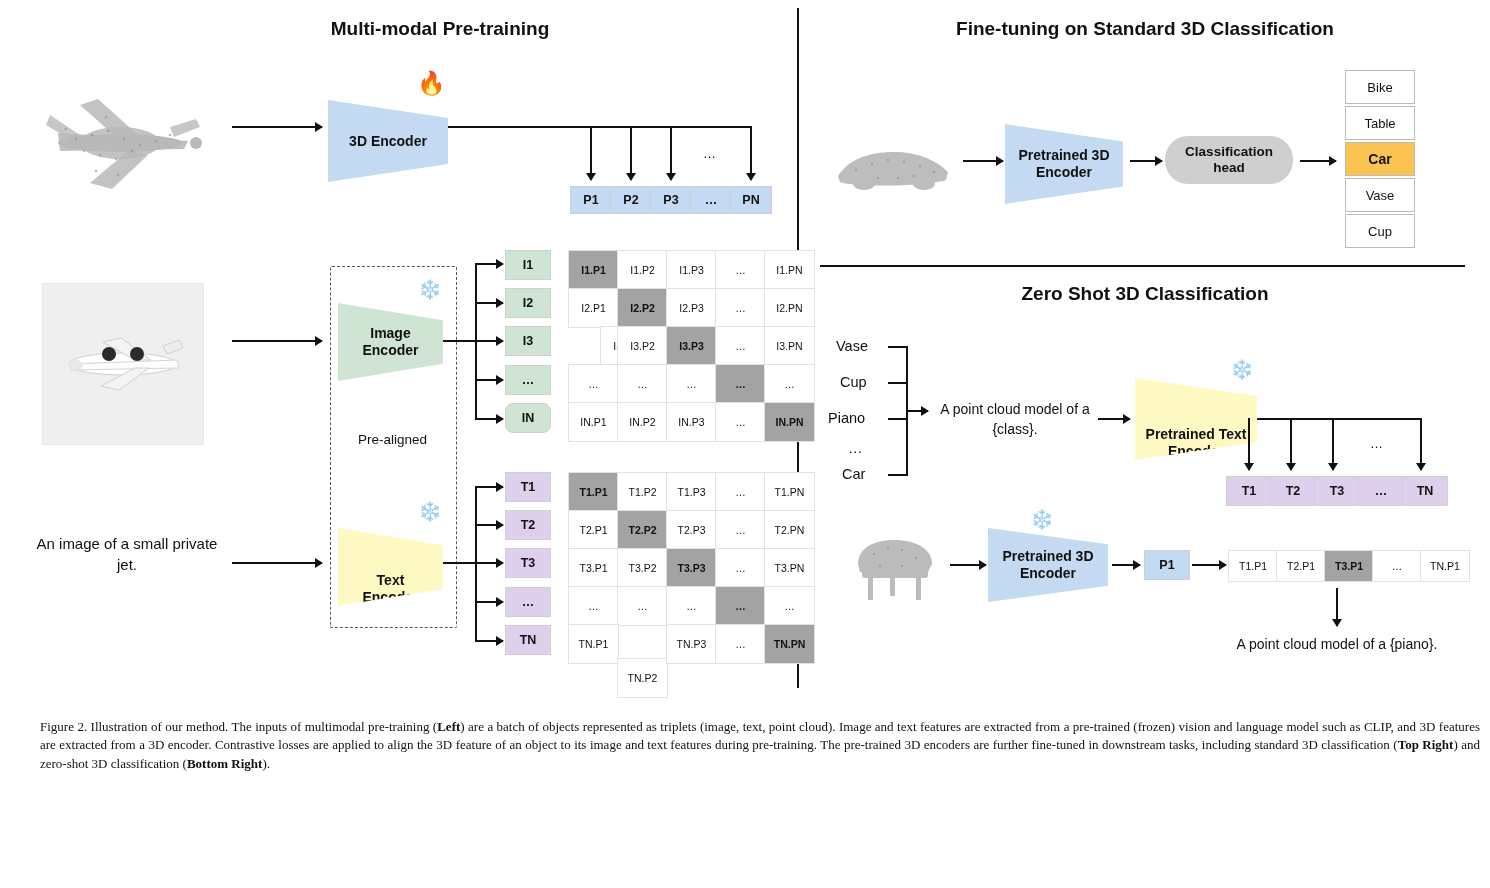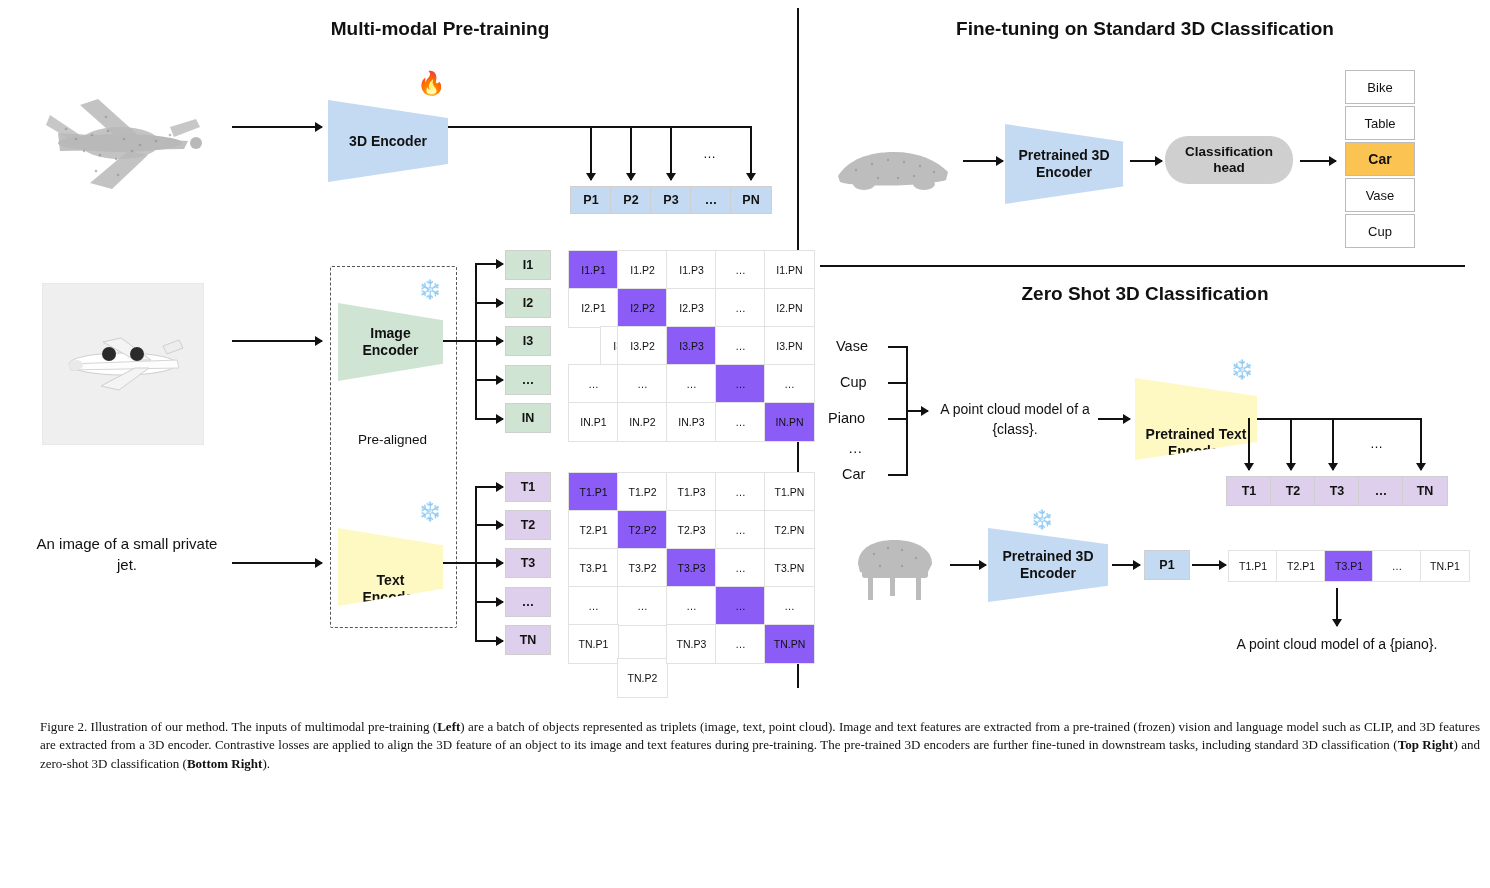--- a/index.html
+++ b/index.html
@@ -52,21 +52,21 @@
     font-size:12.5px;font-weight:bold;border:1px solid #cfcfcf;
   }
   .chip.blue{background:#c3daf2;}
   .chip.green{background:#cfe4d2;}
   .chip.purple{background:#ded0ec;}
 
   .cell{
     position:absolute;display:flex;align-items:center;justify-content:center;
     font-size:10.5px;border:1px solid #e2e2e2;background:#ffffff;color:#111;
   }
-  .cell.hl{background:#8b5cf6;font-weight:normal;}
+  .cell.hl{background:#a3a3a3;font-weight:bold;}
 
   .dashed{
     position:absolute;border:1.6px dashed #555;border-radius:2px;
   }
 
   .fire{position:absolute;font-size:23px;line-height:1;}
   .snow{position:absolute;font-size:19px;line-height:1;}
 
   .listbox{position:absolute;border:1px solid #bbb;background:#fff;font-size:13px;
     display:flex;align-items:center;justify-content:center;}
@@ -213,21 +213,21 @@
     </div>
   <div class="chip green" style="left:505px;top:288px;width:44px;height:28px;">
       <span>I2</span>
     </div>
   <div class="chip green" style="left:505px;top:326px;width:44px;height:28px;">
       <span>I3</span>
     </div>
   <div class="chip green" style="left:505px;top:365px;width:44px;height:28px;">
       <span>…</span>
     </div>
-  <div class="chip green" style="left:505px;top:403px;width:44px;height:28px;">
+  <div class="chip green" style="left:505px;top:403px;width:44px;height:28px;border-radius:8px;">
       <span>IN</span>
     </div>
 
   <div class="line" style="left:443px;top:562px;width:32px;"></div>
   <div class="line-v" style="left:475px;top:486px;height:155px;"></div>
   <div class="arrow" style="left:475px;top:486px;width:28px;"></div>
   <div class="arrow" style="left:475px;top:524px;width:28px;"></div>
   <div class="arrow" style="left:475px;top:562px;width:28px;"></div>
   <div class="arrow" style="left:475px;top:601px;width:28px;"></div>
   <div class="arrow" style="left:475px;top:640px;width:28px;"></div>

